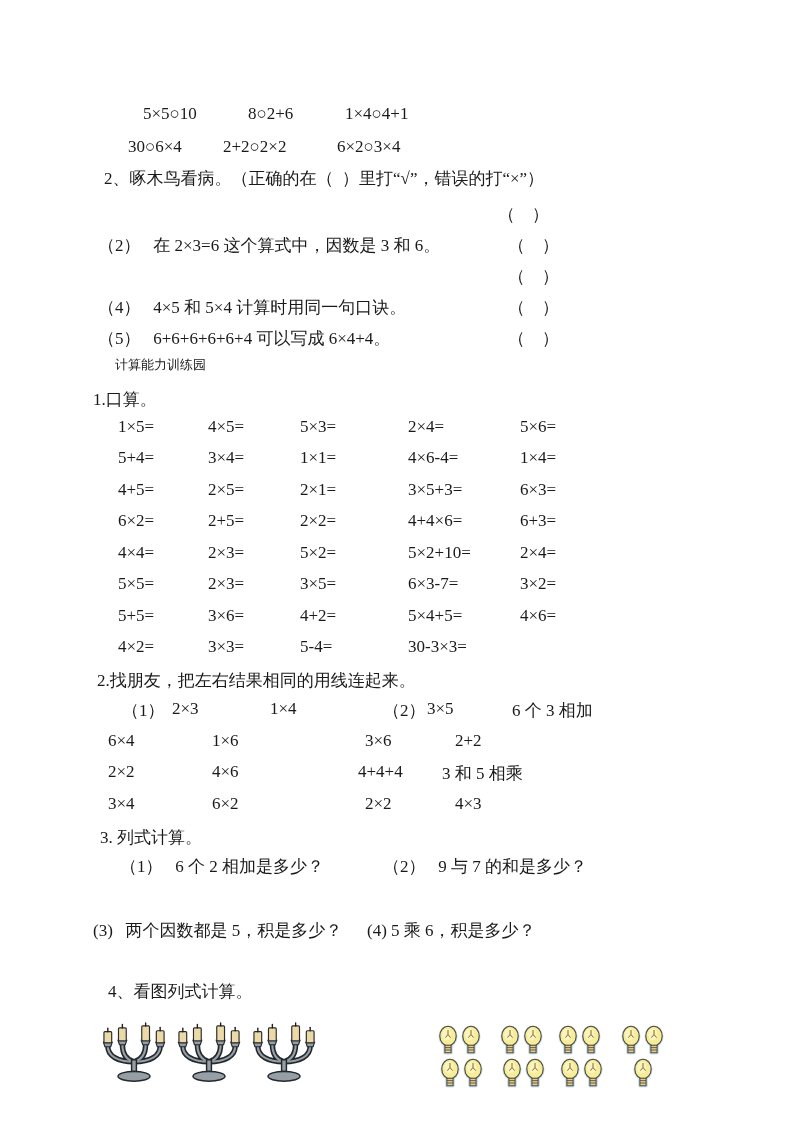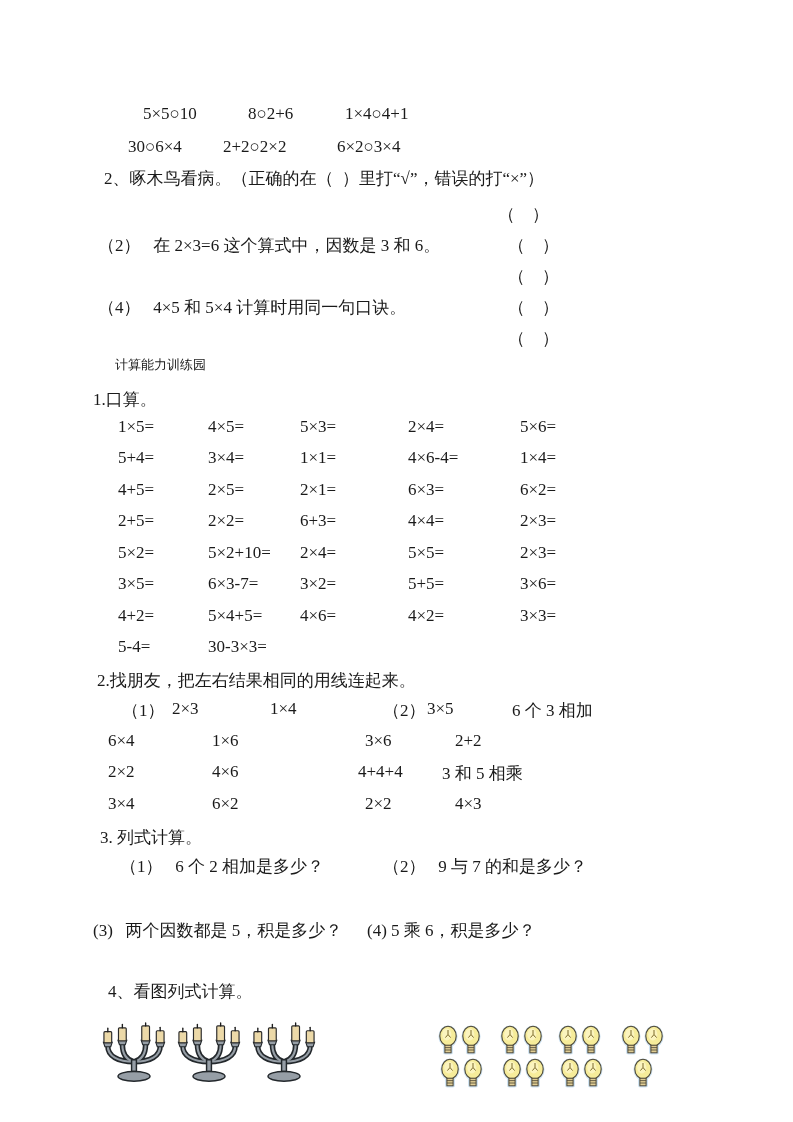--- a/index.html
+++ b/index.html
@@ -37,43 +37,46 @@
   <span class="abs" style="left:337px;top:133px">6×2○3×4</span>
 
   <div class="abs" style="left:104px;top:163px">2、啄木鸟看病。（正确的在（  ）里打“√”，错误的打“×”）</div>
 
   <span class="abs" style="left:498px;top:199px">（    ）</span>
   <span class="abs" style="left:98px;top:230px">（2）   在 2×3=6 这个算式中，因数是 3 和 6。</span>
   <span class="abs" style="left:508px;top:230px">（    ）</span>
   <span class="abs" style="left:508px;top:261px">（    ）</span>
   <span class="abs" style="left:98px;top:292px">（4）   4×5 和 5×4 计算时用同一句口诀。</span>
   <span class="abs" style="left:508px;top:292px">（    ）</span>
+  <span class="abs" style="left:98px;top:323px">（5）   6+6+6+6+6+4 可以写成 6×4+4。</span>
   <span class="abs" style="left:508px;top:323px">（    ）</span>
 
   <div class="abs heading-bold" style="left:115px;top:352px">计算能力训练园</div>
   <div class="abs" style="left:93px;top:384px">1.口算。</div>
 
   <div class="oral-grid">
     <span class="cell">1×5=</span>
     <span class="cell">4×5=</span>
     <span class="cell">5×3=</span>
     <span class="cell">2×4=</span>
     <span class="cell">5×6=</span>
     <span class="cell">5+4=</span>
     <span class="cell">3×4=</span>
     <span class="cell">1×1=</span>
     <span class="cell">4×6-4=</span>
     <span class="cell">1×4=</span>
     <span class="cell">4+5=</span>
     <span class="cell">2×5=</span>
     <span class="cell">2×1=</span>
+    <span class="cell">3×5+3=</span>
     <span class="cell">6×3=</span>
     <span class="cell">6×2=</span>
     <span class="cell">2+5=</span>
     <span class="cell">2×2=</span>
+    <span class="cell">4+4×6=</span>
     <span class="cell">6+3=</span>
     <span class="cell">4×4=</span>
     <span class="cell">2×3=</span>
     <span class="cell">5×2=</span>
     <span class="cell">5×2+10=</span>
     <span class="cell">2×4=</span>
     <span class="cell">5×5=</span>
     <span class="cell">2×3=</span>
     <span class="cell">3×5=</span>
     <span class="cell">6×3-7=</span>

